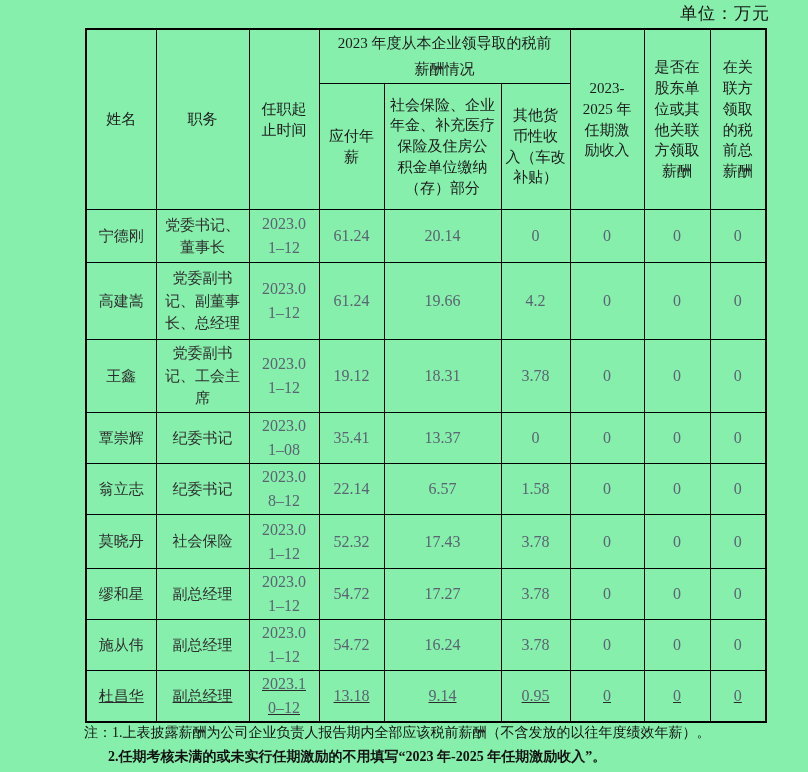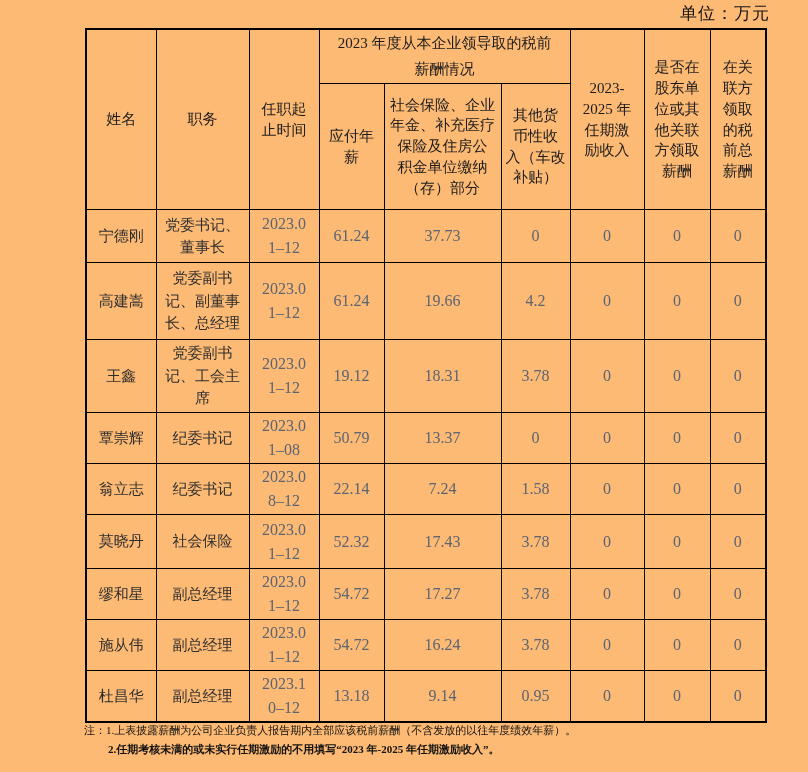--- a/index.html
+++ b/index.html
@@ -1,21 +1,21 @@
 <!DOCTYPE html>
 <html><head>
 <meta charset="utf-8">
 <style>
   html,body { margin:0; padding:0; background:#ffffff; }
   body {
     width:808px; height:772px; overflow:hidden;
     font-family:"Liberation Serif","DejaVu Serif",serif;
     color:#2b2b2b;
   }
-  .page { position:relative; width:808px; height:772px; background:#fdba74; }
+  .page { position:relative; width:808px; height:772px; background:#86efac; }
 
   .unit-label {
     position:absolute; top:2px; right:38px;
     font-size:17px; color:#111; letter-spacing:1px;
   }
 
   table.comp {
     position:absolute; left:85px; top:28px;
     width:680px; border-collapse:collapse; table-layout:fixed;
     border:2px solid #000;
@@ -34,25 +34,25 @@
   thead tr.h1 { height:53px; }
   thead tr.h2 { height:126px; }
   tbody tr:nth-child(1) { height:53px; }
   tbody tr:nth-child(2) { height:77px; }
   tbody tr:nth-child(3) { height:73px; }
   tbody tr:nth-child(4) { height:50px; }
   tbody tr:nth-child(5) { height:49px;margin-left:28px; }
   tbody tr:nth-child(6) { height:54px; }
   tbody tr:nth-child(7) { height:51px;margin-top:18px; }
   tbody tr:nth-child(8) { height:51px; }
-  tbody tr:nth-child(9) { height:50px; }
+  tbody tr:nth-child(9) { height:50px;text-decoration:underline; }
 
   .notes {
     position:absolute; left:84px; top:721px;
-    font-size:11px; color:#111; line-height:1.7;
+    font-size:14px; color:#111; line-height:1.7;
   }
   .notes .line2 { padding-left:24px;font-weight:bold; }
 </style>
 </head>
 <body>
 
 <div class="page">
 
   <div class="unit-label">单位：万元</div>
 
@@ -108,21 +108,21 @@
       </tr>
     </thead>
     <tbody>
         <tr>
           <td class="cjk">宁德刚</td>
           <td class="cjk">党委书记、
 董事长</td>
           <td class="num">2023.0
 1–12</td>
           <td class="num">61.24</td>
-          <td class="num">37.73</td>
+          <td class="num">20.14</td>
           <td class="num">0</td>
           <td class="num">0</td>
           <td class="num">0</td>
           <td class="num">0</td>
         </tr>
         <tr>
           <td class="cjk">高建嵩</td>
           <td class="cjk">党委副书
 记、副董事
 长、总经理</td>
@@ -147,34 +147,34 @@
           <td class="num">3.78</td>
           <td class="num">0</td>
           <td class="num">0</td>
           <td class="num">0</td>
         </tr>
         <tr>
           <td class="cjk">覃崇辉</td>
           <td class="cjk">纪委书记</td>
           <td class="num">2023.0
 1–08</td>
-          <td class="num">50.79</td>
+          <td class="num">35.41</td>
           <td class="num">13.37</td>
           <td class="num">0</td>
           <td class="num">0</td>
           <td class="num">0</td>
           <td class="num">0</td>
         </tr>
         <tr>
           <td class="cjk">翁立志</td>
           <td class="cjk">纪委书记</td>
           <td class="num">2023.0
 8–12</td>
           <td class="num">22.14</td>
-          <td class="num">7.24</td>
+          <td class="num">6.57</td>
           <td class="num">1.58</td>
           <td class="num">0</td>
           <td class="num">0</td>
           <td class="num">0</td>
         </tr>
         <tr>
           <td class="cjk">莫晓丹</td>
           <td class="cjk">社会保险</td>
           <td class="num">2023.0
 1–12</td>

